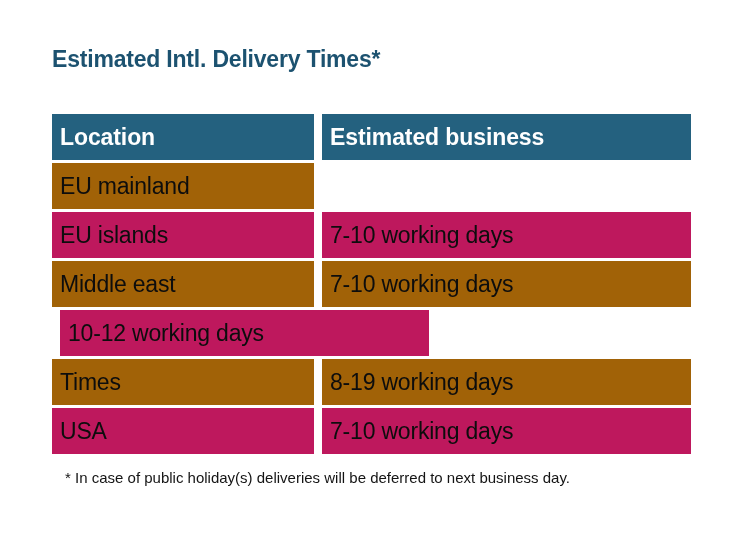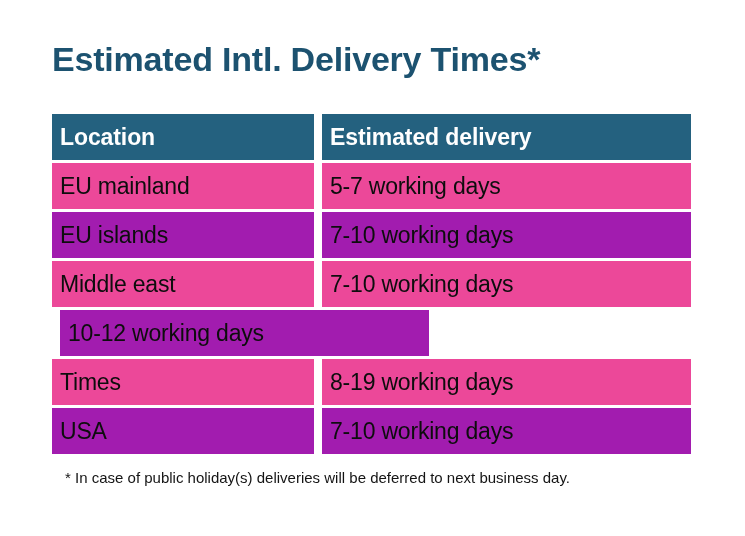--- a/index.html
+++ b/index.html
@@ -16,21 +16,21 @@
   .page {
     position: relative;
     width: 745px;
     height: 536px;
     background: #ffffff;
   }
   .title {
     position: absolute;
     left: 52px;
     top: 38px;
-    font-size: 34px;
+    font-size: 23px;
     line-height: 42px;
     font-weight: 700;
     letter-spacing: -0.2px;
     color: #1c5270;
     white-space: nowrap;
   }
   .table {
     position: absolute;
     left: 52px;
     top: 114px;
@@ -73,24 +73,24 @@
     font-weight: 700;
     letter-spacing: -0.1px;
   }
   .data-row .cell {
     color: #0d0d0d;
     font-size: 23px;
     font-weight: 400;
     letter-spacing: -0.2px;
   }
   .data-row.shade-dark .cell {
-    background: #ec4899;
+    background: #a16207;
   }
   .data-row.shade-light .cell {
-    background: #a21caf;
+    background: #be185d;
   }
   .footnote {
     position: absolute;
     left: 65px;
     top: 468px;
     font-size: 15px;
     line-height: 20px;
     color: #141414;
     white-space: nowrap;
   }
@@ -100,27 +100,26 @@
 
 <div class="page">
 
   <div class="title">Estimated Intl. Delivery Times*</div>
 
   <div class="table">
 
     <div class="row header-row">
       <div class="cell col-location">Location</div>
       <div class="col-gap"></div>
-      <div class="cell col-delivery">Estimated delivery</div>
+      <div class="cell col-delivery">Estimated business</div>
     </div>
 
     <div class="row data-row shade-dark">
       <div class="cell col-location">EU mainland</div>
       <div class="col-gap"></div>
-      <div class="cell col-delivery">5-7 working days</div>
     </div>
 
     <div class="row data-row shade-light">
       <div class="cell col-location">EU islands</div>
       <div class="col-gap"></div>
       <div class="cell col-delivery">7-10 working days</div>
     </div>
 
     <div class="row data-row shade-dark">
       <div class="cell col-location">Middle east</div>

